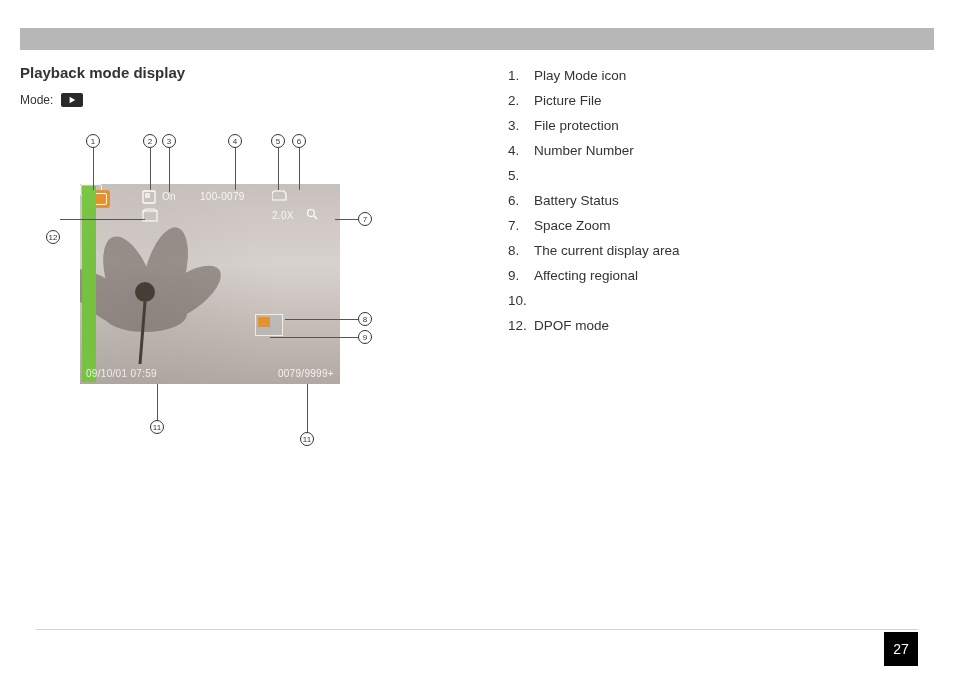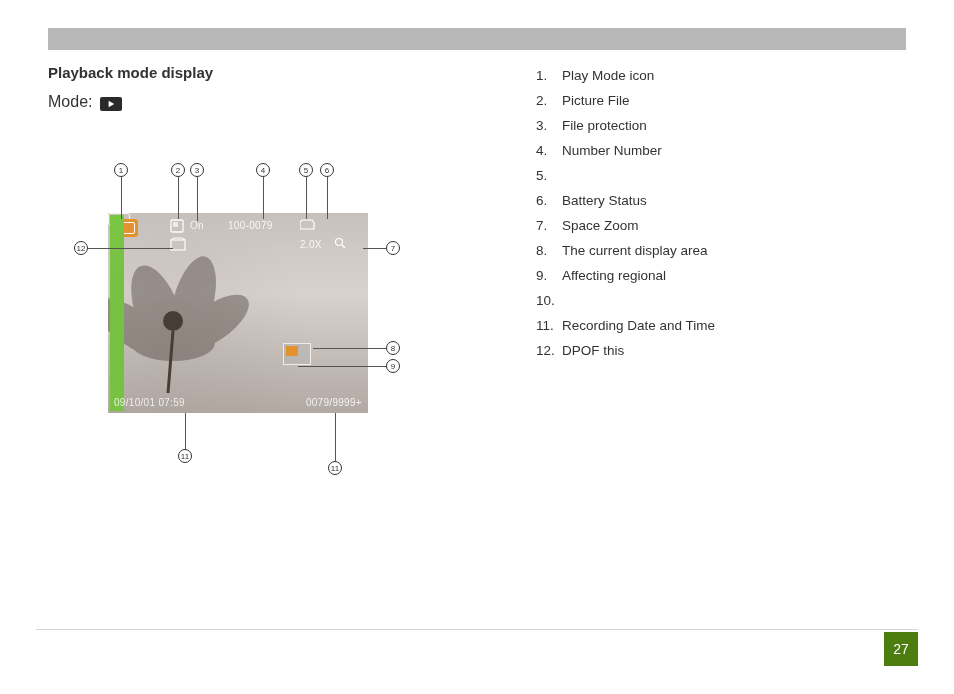--- a/index.html
+++ b/index.html
@@ -1,23 +1,23 @@
 <!DOCTYPE html>
 <html><head>
 <meta charset="utf-8">
 <style>
 * { margin: 0; padding: 0; box-sizing: border-box; }
 body { font-family: Arial, Helvetica, sans-serif; background: #fff; width: 954px; height: 694px; position: relative; color: #333; }
-.page { position: absolute; inset: 0; padding: 28px 48px; }
+.page { position: absolute; inset: 0; padding: 28px 20px; }
 .top-bar { height: 22px; background: #b7b7b7; margin-bottom: 14px; }
 .content { display: flex; gap: 58px; }
 .left { width: 430px; position: relative; }
 .right { flex: 1; padding-top: 0; }
 .title { font-weight: 700; font-size: 15px; margin-bottom: 12px; }
-.mode-line { font-size: 16px; display: flex; align-items: flex-end; gap: 8px; margin-bottom: 52px; }
+.mode-line { font-size: 12px; display: flex; align-items: center; gap: 8px; margin-bottom: 27px; }
 .mode-icon { width: 22px; height: 14px; background: #2a2a2a; border-radius: 2px; display: inline-flex; align-items: center; justify-content: center; }
 .mode-icon svg { width: 8px; height: 8px; }
 .diagram { position: relative; width: 400px; height: 320px; margin-left: 10px; }
 .screen { position: absolute; left: 50px; top: 50px; width: 260px; height: 200px; background: linear-gradient(to bottom, #c8c0bc 0%, #d8d2ce 40%, #b2a9a3 100%); overflow: hidden; }
 .screen::after { content: ""; position: absolute; inset: 0; background: radial-gradient(circle at 25% 60%, rgba(0,0,0,0.05), transparent 60%); }
 .flower { position: absolute; bottom: 20px; left: -10px; width: 180px; height: 150px; }
 .osd { position: absolute; font-size: 10px; font-family: 'Arial Narrow', Arial, sans-serif; letter-spacing: 0.3px; color: rgba(255,255,255,0.85); }
 .play-icon { position: absolute; left: 6px; top: 6px; width: 24px; height: 18px; background: #e6932e; border-radius: 3px; display: flex; align-items: center; justify-content: center; }
 .play-icon::before { content: ""; width: 16px; height: 10px; border: 1.5px solid #fff; border-radius: 2px; }
 .pic-file   { left: 62px;  top: 6px;  width: 14px; height: 14px; }
@@ -35,21 +35,21 @@
 .dpof svg   { width: 16px; height: 14px; }
 .disp-area  { position: absolute; left: 175px; top: 130px; width: 28px; height: 22px; border: 1.5px solid rgba(255,255,255,0.75); background: rgba(180,180,180,0.5); }
 .aff-reg    { position: absolute; left: 178px; top: 133px; width: 12px; height: 10px; background: #e6932e; }
 .rec-date   { left: 6px; bottom: 5px; }
 .mem-space  { right: 6px; bottom: 5px; }
 .callout-num { position: absolute; width: 14px; height: 14px; border: 1px solid #333; border-radius: 50%; font-size: 8px; display: flex; align-items: center; justify-content: center; background: #fff; z-index: 5; }
 .callout-line { position: absolute; background: #555; z-index: 4; }
 .legend { font-size: 13.5px; line-height: 1.85; }
 .legend-row { display: flex; }
 .legend-row .num { width: 26px; text-align: left; }
-.page-num-box { position: absolute; right: 36px; bottom: 28px; width: 34px; height: 34px; background: #4d7c0f; color: #fff; display: flex; align-items: center; justify-content: center; font-size: 14px; }
+.page-num-box { position: absolute; right: 36px; bottom: 28px; width: 34px; height: 34px; background: #000000; color: #fff; display: flex; align-items: center; justify-content: center; font-size: 14px; }
 .bottom-rule { position: absolute; left: 36px; right: 36px; bottom: 64px; height: 1px; background: #d4d4d4; }
 </style>
 </head>
 <body>
 
 <div class="page">
   <div class="top-bar"></div>
   <div class="content">
     <div class="left">
       <div class="title">Playback mode display</div>
@@ -71,21 +71,21 @@
         <div class="callout-num" style="left:241px; top:0;">5</div>
         <div class="callout-num" style="left:262px; top:0;">6</div>
 
         <div class="callout-num" style="left:328px; top:78px;">7</div>
         <div class="callout-num" style="left:328px; top:178px;">8</div>
         <div class="callout-num" style="left:328px; top:196px;">9</div>
 
         <div class="callout-num" style="left:270px; top:298px;">11</div>
         <div class="callout-num" style="left:120px; top:286px;">11</div>
 
-        <div class="callout-num" style="left:16px;  top:78px;">12</div>
+        <div class="callout-num" style="left:16px;  top:96px;">12</div>
 
         <div class="callout-line" style="left:63px;  top:14px; width:1px; height:42px;"></div>
         <div class="callout-line" style="left:120px; top:14px; width:1px; height:42px;"></div>
         <div class="callout-line" style="left:139px; top:14px; width:1px; height:44px;"></div>
         <div class="callout-line" style="left:205px; top:14px; width:1px; height:42px;"></div>
         <div class="callout-line" style="left:248px; top:14px; width:1px; height:42px;"></div>
         <div class="callout-line" style="left:269px; top:14px; width:1px; height:42px;"></div>
 
         <div class="callout-line" style="left:305px; top:85px;  width:23px; height:1px;"></div>
         <div class="callout-line" style="left:255px; top:185px; width:73px; height:1px;"></div>
@@ -188,26 +188,22 @@
             <span>The current display area</span>
           </div>
         <div class="legend-row">
             <span class="num">9.</span>
             <span>Affecting regional</span>
           </div>
         <div class="legend-row">
             <span class="num">10.</span>
           </div>
         <div class="legend-row">
-            <span class="num">11.</span>
-            <span>Recording Date and Time</span>
-          </div>
-        <div class="legend-row">
             <span class="num">12.</span>
-            <span>DPOF this</span>
+            <span>DPOF mode</span>
           </div>
       </div>
     </div>
   </div>
 
   <div class="bottom-rule"></div>
   <div class="page-num-box">27</div>
 </div>
 
 </body></html>

